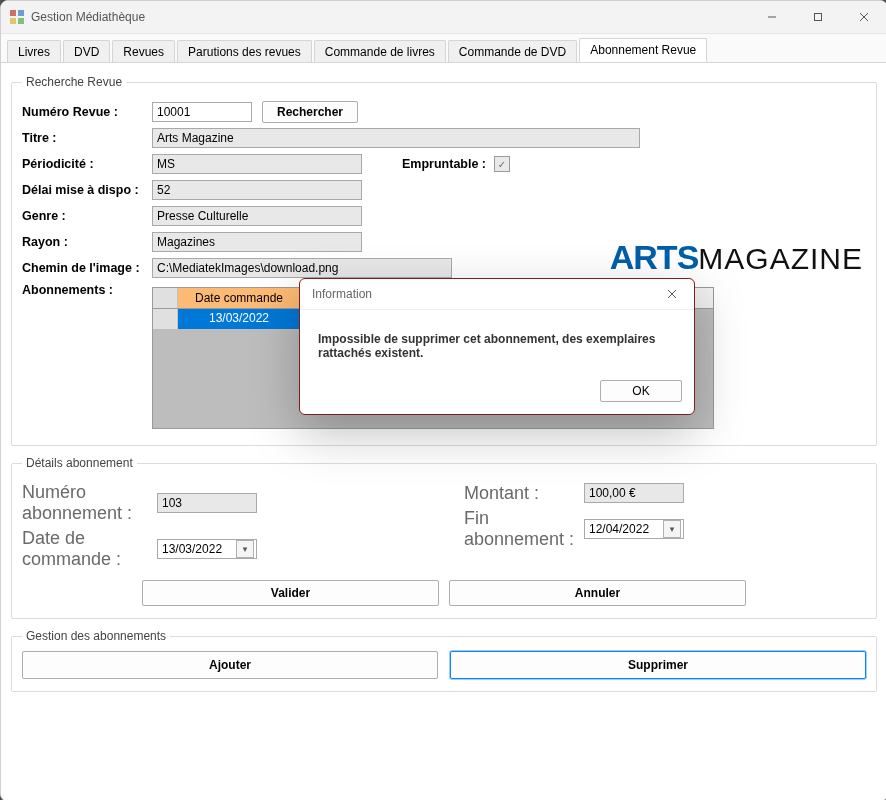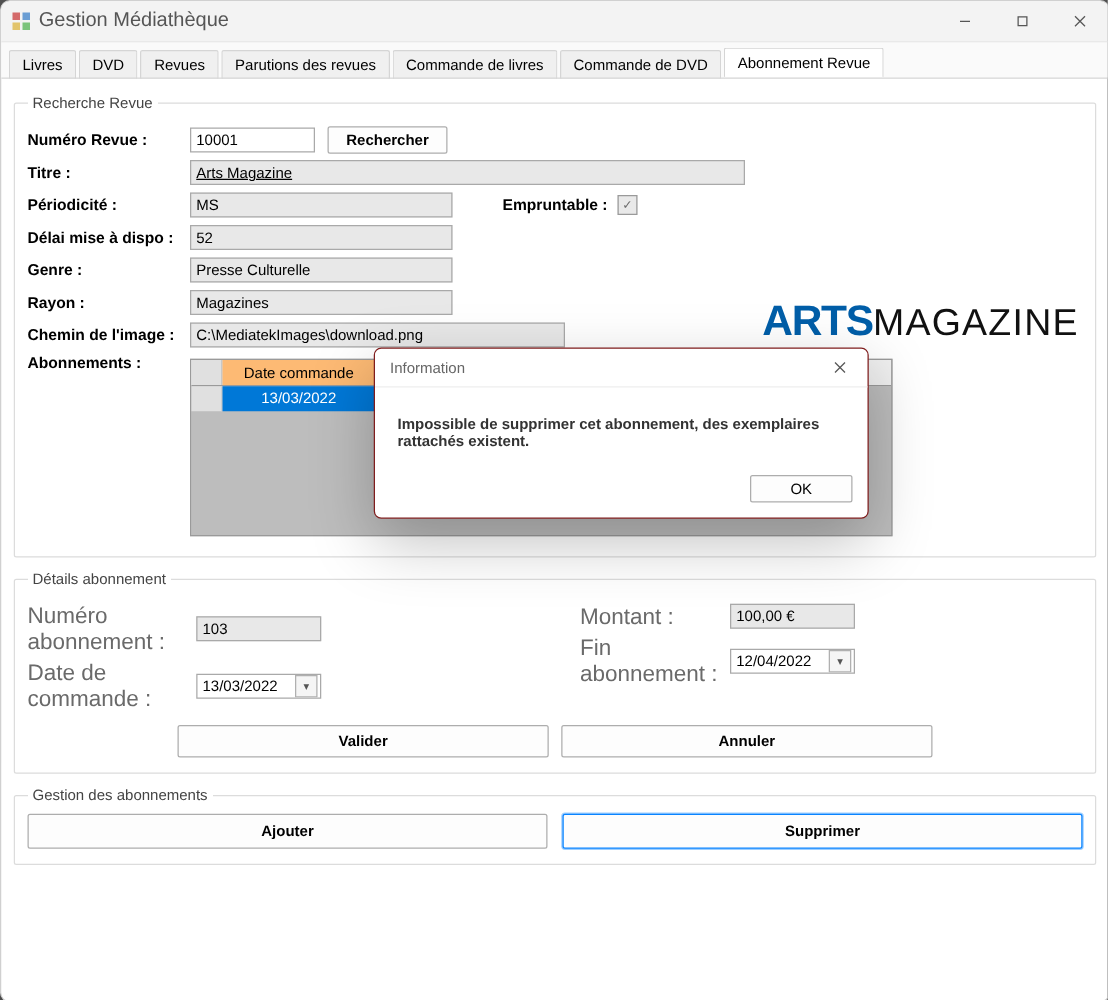--- a/index.html
+++ b/index.html
@@ -46,21 +46,21 @@
     padding-left: 8px;
   }
   .titlebar .app-icon {
     width: 16px; height: 16px;
     display: inline-flex; align-items:center; justify-content:center;
     margin-right: 6px;
   }
   .titlebar .title {
     flex: 1;
     color: #555;
-    font-size: 16px;
+    font-size: 12px;
   }
   .tb-btn {
     width: 46px; height: 32px;
     display: inline-flex; align-items: center; justify-content: center;
     color: #555;
   }
   
   .tabstrip {
     display: flex;
     align-items: flex-end;
@@ -124,21 +124,21 @@
     border: 1px solid var(--field-border);
     padding: 1px 4px;
     font: inherit;
   }
   input.txt { width: 100px; background:#fff; }
   .ro-field {
     background: var(--field-bg);
     width: 210px;
     display: inline-flex; align-items: center;
   }
-  .ro-field.wide { width: 444px; text-decoration: underline; }
+  .ro-field.wide { width: 488px; }
   .btn {
     height: 22px;
     padding: 0 14px;
     background: var(--btn-bg);
     border: 1px solid var(--btn-border);
     font: inherit;
     cursor: pointer;
     border-radius: 2px;
   }
   .btn.focus-ring {

